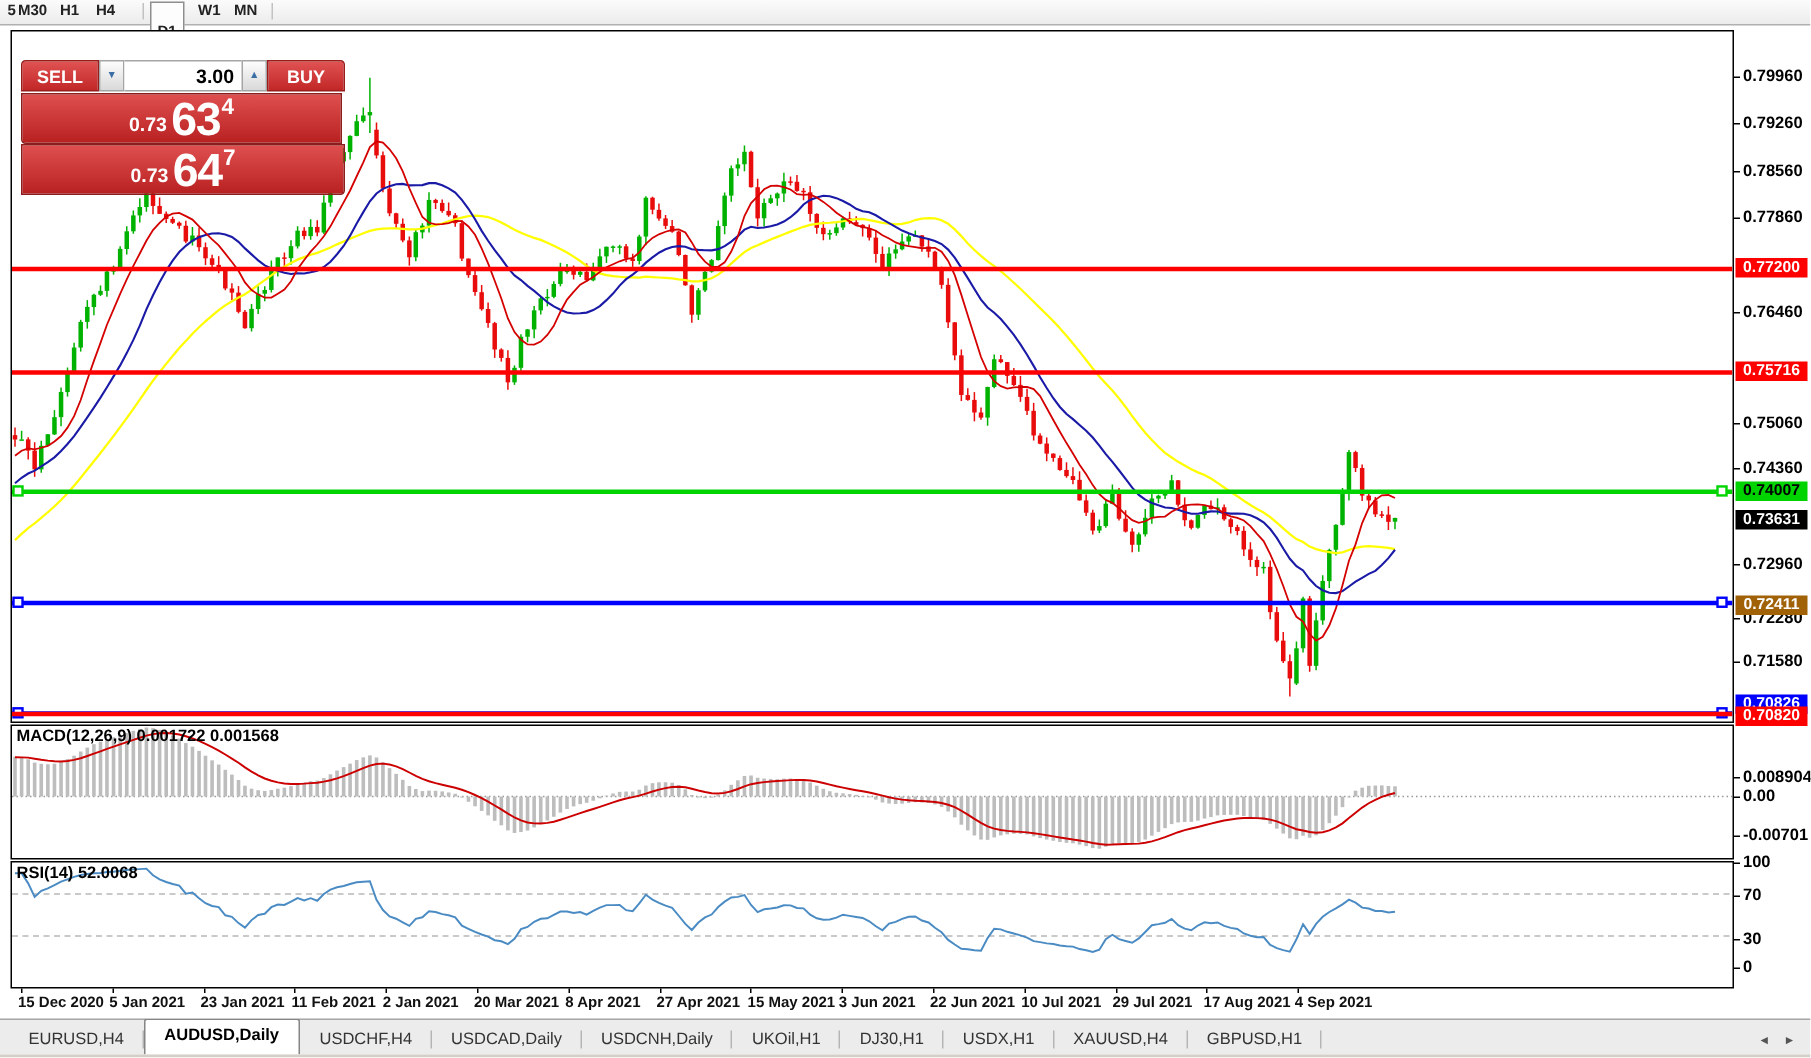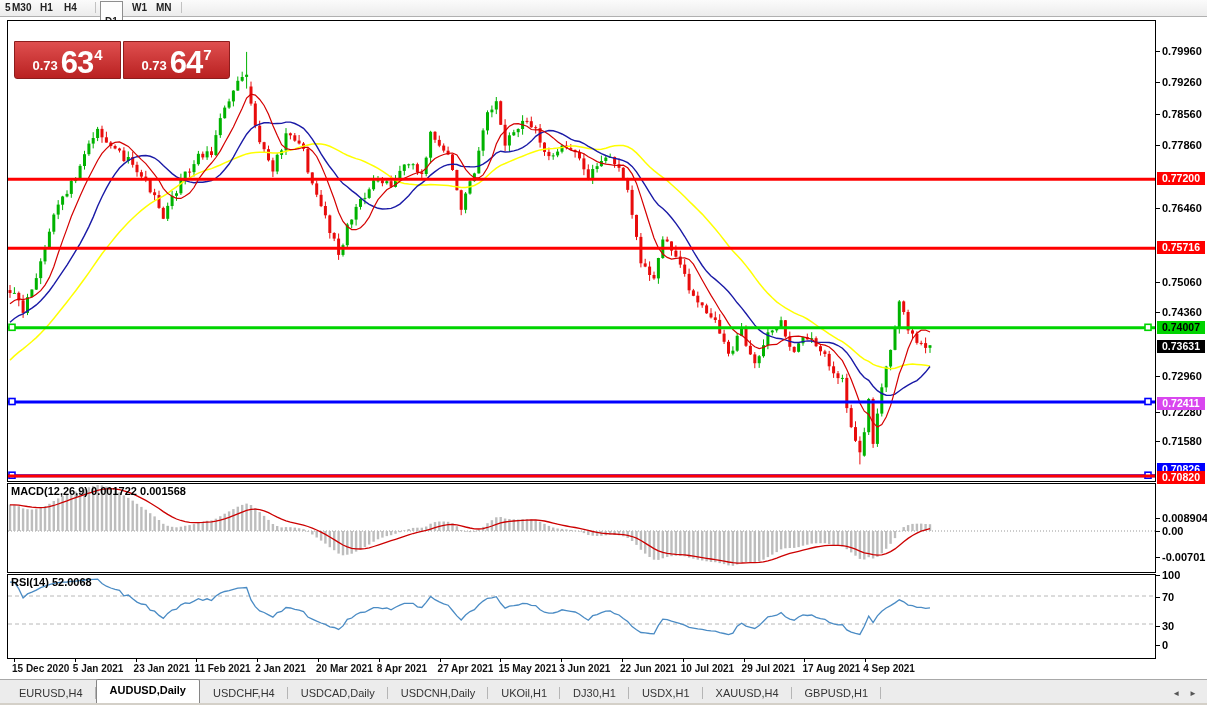--- a/index.html
+++ b/index.html
@@ -26,21 +26,21 @@
   .trade-panel{position:absolute;left:6px;top:19px;width:216px;z-index:6;}
   .tp-row1{display:flex;height:21px;}
   .tp-btn{color:#fff;font-size:12px;font-weight:700;display:flex;align-items:center;justify-content:center;
     background:linear-gradient(#e05252,#c22727);border:1px solid #9a1d1d;box-sizing:border-box;}
   .sell-btn{width:52px;border-radius:3px 0 0 0;}
   .buy-btn{width:52px;border-radius:0 3px 0 0;}
   .vol-btn{width:17px;background:linear-gradient(#fdfdfd,#d9d9d9);border:1px solid #a5a5a5;box-sizing:border-box;
     color:#3a6ea5;font-size:7px;display:flex;align-items:center;justify-content:center;}
   .vol-input{width:78px;background:#fff;border-top:1px solid #a5a5a5;border-bottom:1px solid #a5a5a5;
     box-sizing:border-box;font-size:13px;font-weight:700;color:#000;text-align:right;line-height:19px;padding-right:5px;}
-  .tp-row2{display:flex;margin-top:1px;height:38px;}
+  .tp-row2{display:flex;margin-top:1px;height:38px;flex-direction:column;}
   .pbox{flex:1;background:linear-gradient(#df4f4f,#b92121);border:1px solid #8d1d1d;box-sizing:border-box;
     color:#fff;display:flex;align-items:flex-end;justify-content:center;padding-bottom:1px;}
   .pbox.sell{margin-right:2px;border-radius:0 0 0 3px;}
   .pbox.buy{border-radius:0 0 3px 0;}
   .pb-small{font-size:13px;font-weight:700;margin:0 3px 4px 0;}
   .pb-big{font-size:31px;font-weight:700;line-height:29px;letter-spacing:-1px;}
   .pb-sup{font-size:15px;font-weight:700;margin:0 0 14px 1px;}
   
   .axis-col{position:absolute;left:1156px;top:0;width:51px;height:705px;font-weight:700;color:#000;}
   .alabel{position:absolute;left:6px;font-size:11px;line-height:12px;white-space:nowrap;}
@@ -74,20 +74,31 @@
   <span class="tsep" style="left:95px"></span>
   <span class="tf active" style="left:100px">D1</span>
   <span class="tf" style="left:129px">W1</span>
   <span class="tf" style="left:153px">MN</span>
   <span class="tsep" style="left:181px"></span>
 </div>
 
 <div class="pane" id="price-pane">
 
   <div class="trade-panel">
+    <div class="tp-row1">
+      <div class="tp-btn sell-btn">SELL</div>
+      <div class="vol-btn">
+          <span>▼</span>
+        </div>
+      <div class="vol-input">3.00</div>
+      <div class="vol-btn">
+          <span>▲</span>
+        </div>
+      <div class="tp-btn buy-btn">BUY</div>
+    </div>
     <div class="tp-row2">
       <div class="pbox sell">
         <span class="pb-small">0.73</span>
           <span class="pb-big">63</span>
           <span class="pb-sup">4</span>
       </div>
       <div class="pbox buy">
         <span class="pb-small">0.73</span>
           <span class="pb-big">64</span>
           <span class="pb-sup">7</span>
@@ -783,21 +794,21 @@
     <div class="alabel" style="top: 525px;">0.00</div>
     <div class="alabel" style="top: 551px;">-0.00701</div>
     <div class="alabel" style="top: 569px;">100</div>
     <div class="alabel" style="top: 591px;">70</div>
     <div class="alabel" style="top: 620px;">30</div>
     <div class="alabel" style="top: 639px;">0</div>
     <div class="abadge" style="top: 172px; background: rgb(255, 0, 0); color: rgb(255, 255, 255);">0.77200</div>
     <div class="abadge" style="top: 241px; background: rgb(255, 0, 0); color: rgb(255, 255, 255);">0.75716</div>
     <div class="abadge" style="top: 321px; background: rgb(0, 212, 0); color: rgb(0, 0, 0);">0.74007</div>
     <div class="abadge" style="top: 340px; background: rgb(0, 0, 0); color: rgb(255, 255, 255);">0.73631</div>
-    <div class="abadge" style="top: 397px; background: #d946ef; color: rgb(255, 255, 255);">0.72411</div>
+    <div class="abadge" style="top: 397px; background: #a16207; color: rgb(255, 255, 255);">0.72411</div>
     <div class="abadge" style="top: 463px; background: rgb(0, 0, 255); color: rgb(255, 255, 255);">0.70826</div>
     <div class="abadge" style="top: 471px; background: rgb(255, 0, 0); color: rgb(255, 255, 255);">0.70820</div>
   </div>
 <div class="date-axis" id="date-axis">
     <div class="dtick" style="left: 7px;"></div>
     <div class="dlabel" style="left: 5px;">15 Dec 2020</div>
     <div class="dtick" style="left: 67.8px;"></div>
     <div class="dlabel" style="left: 65.8px;">5 Jan 2021</div>
     <div class="dtick" style="left: 128.6px;"></div>
     <div class="dlabel" style="left: 126.6px;">23 Jan 2021</div>

